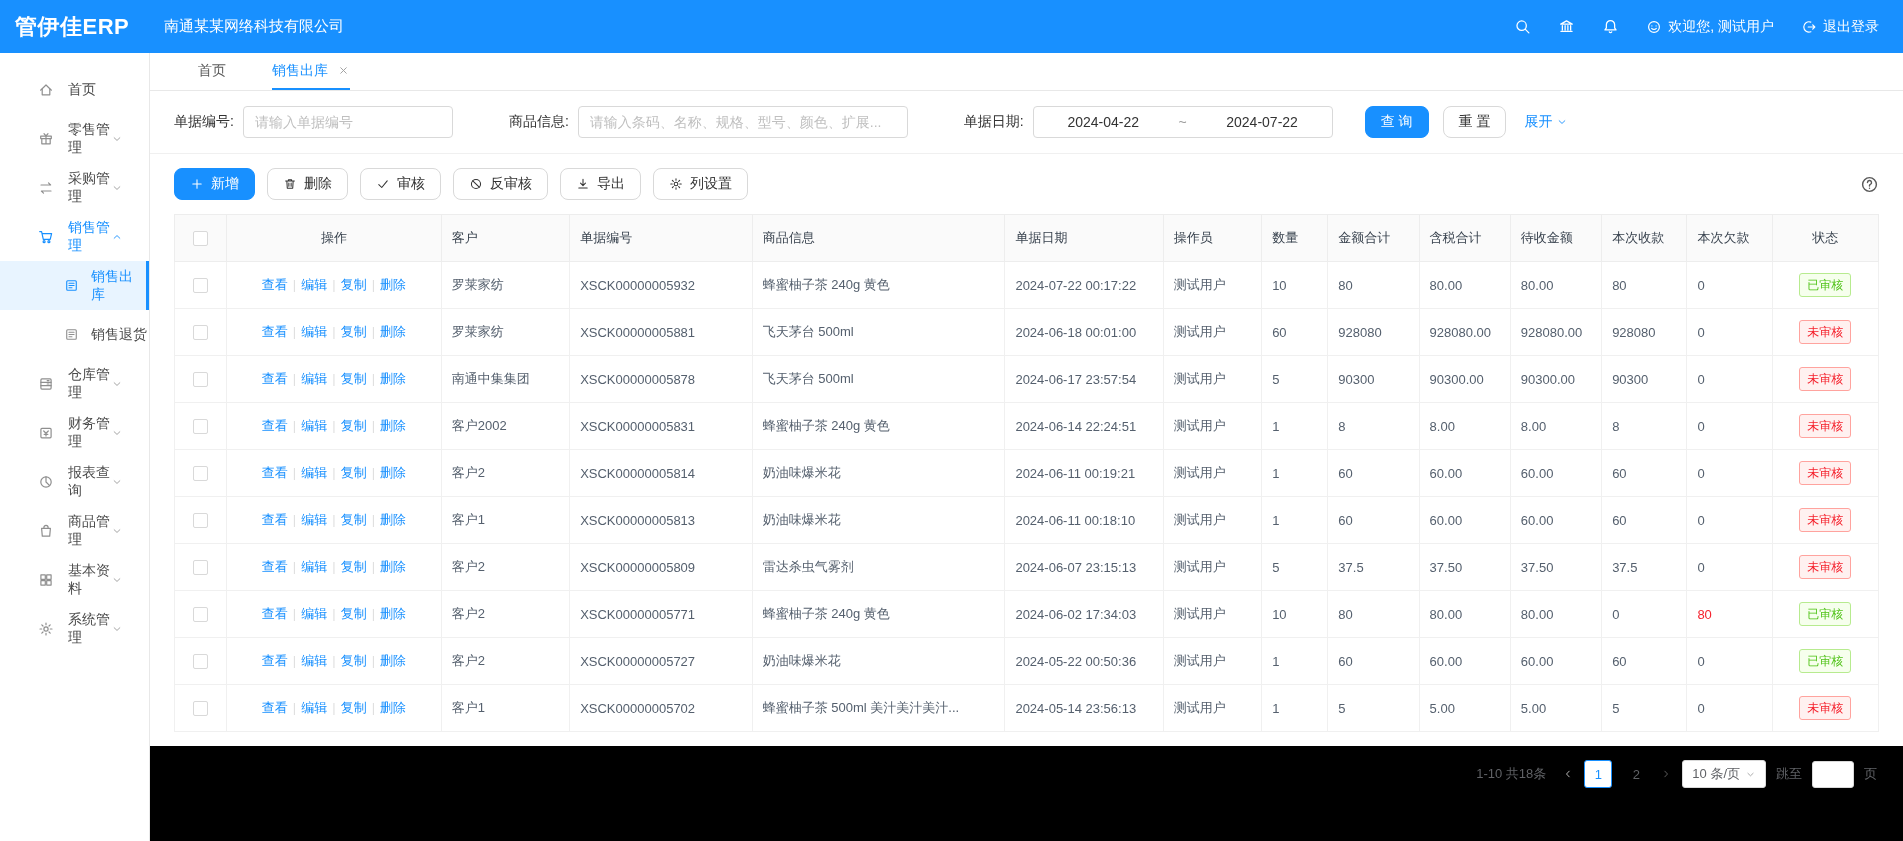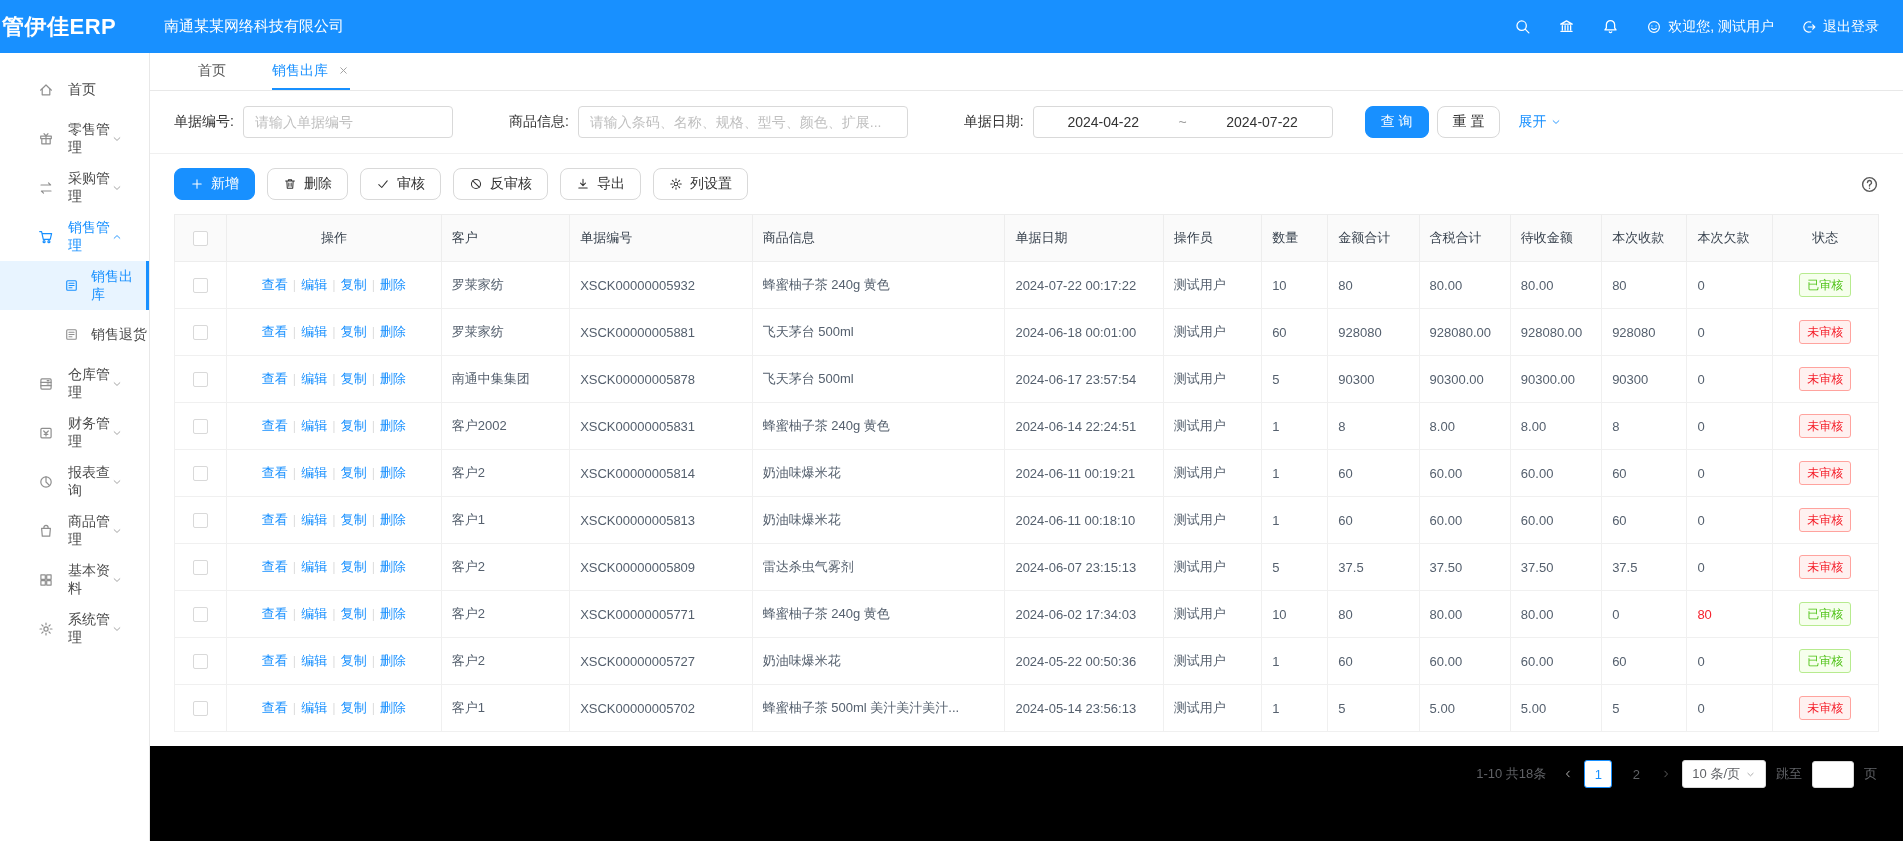--- a/index.html
+++ b/index.html
@@ -7,21 +7,21 @@
   body {
     width:1903px; height:841px; overflow:hidden;
     font-family:"Liberation Sans","DejaVu Sans",sans-serif;
     font-size:14px; color:#333; background:#fff;
   }
   .icon { display:inline-flex; align-items:center; justify-content:center; line-height:0; }
   .icon svg { width:1em; height:1em; }
 
   
   .topbar { height:53px; background:#1890ff; display:flex; align-items:center; color:#fff; }
-  .logo { width:150px; padding-left:2px; font-size:22px; font-weight:bold; letter-spacing:.5px; flex-shrink:0; }
+  .logo { width:150px; padding-left:15px; font-size:22px; font-weight:bold; letter-spacing:.5px; flex-shrink:0; }
   .company { font-size:15px; font-weight:500; margin-left:14px; }
   .topbar-right { margin-left:auto; display:flex; align-items:center; gap:27px; padding-right:24px; font-size:14px; }
   .tb-icon { font-size:17px; cursor:pointer; }
   .tb-group { display:flex; align-items:center; gap:6px; cursor:pointer; }
   .tb-group .icon { font-size:16px; }
 
   
   .layout { display:flex; height:788px; }
   .sidebar { width:150px; flex-shrink:0; border-right:1px solid #e8e8e8; padding-top:12px; background:#fff; }
   .side-item { height:49px; display:flex; align-items:center; padding:0 12px 0 38px; color:#4a4a4a; cursor:pointer; }
@@ -47,21 +47,21 @@
   .ml { margin-left:56px; }
   .f-input { height:32px; border:1px solid #d9d9d9; border-radius:4px; padding:0 11px; font-size:14px; color:#333; outline:none; font-family:inherit; }
   .f-input::placeholder { color:#bfbfbf; }
   #bill-input { width:210px; }
   #prod-input { width:330px; }
   .date-box { width:300px; height:32px; border:1px solid #d9d9d9; border-radius:4px; display:flex; align-items:center; justify-content:space-around; color:#333; cursor:pointer; padding:0 14px; }
   .date-sep { color:#999; }
   .btn { height:32px; border-radius:8px; border:1px solid #d9d9d9; background:#fff; color:#333; font-size:14px; padding:0 15px; display:inline-flex; align-items:center; gap:7px; cursor:pointer; font-family:inherit; white-space:nowrap; }
   .btn.primary { background:#1890ff; border-color:#1890ff; color:#fff; }
   .search-btn { margin-left:32px; }
-  .reset-btn { margin-left:8px; }
+  .reset-btn { margin-left:14px; }
   .expand-link { margin-left:18px; color:#1890ff; display:inline-flex; align-items:center; gap:4px; cursor:pointer; }
   .expand-link .icon { font-size:12px; }
 
   
   .toolbar { display:flex; align-items:center; gap:12px; padding:14px 24px; }
   .toolbar .btn .icon { font-size:14px; }
   .help-icon { margin-left:auto; font-size:19px; color:#595959; cursor:pointer; }
 
   
   .table-wrap { padding:0 24px; }

